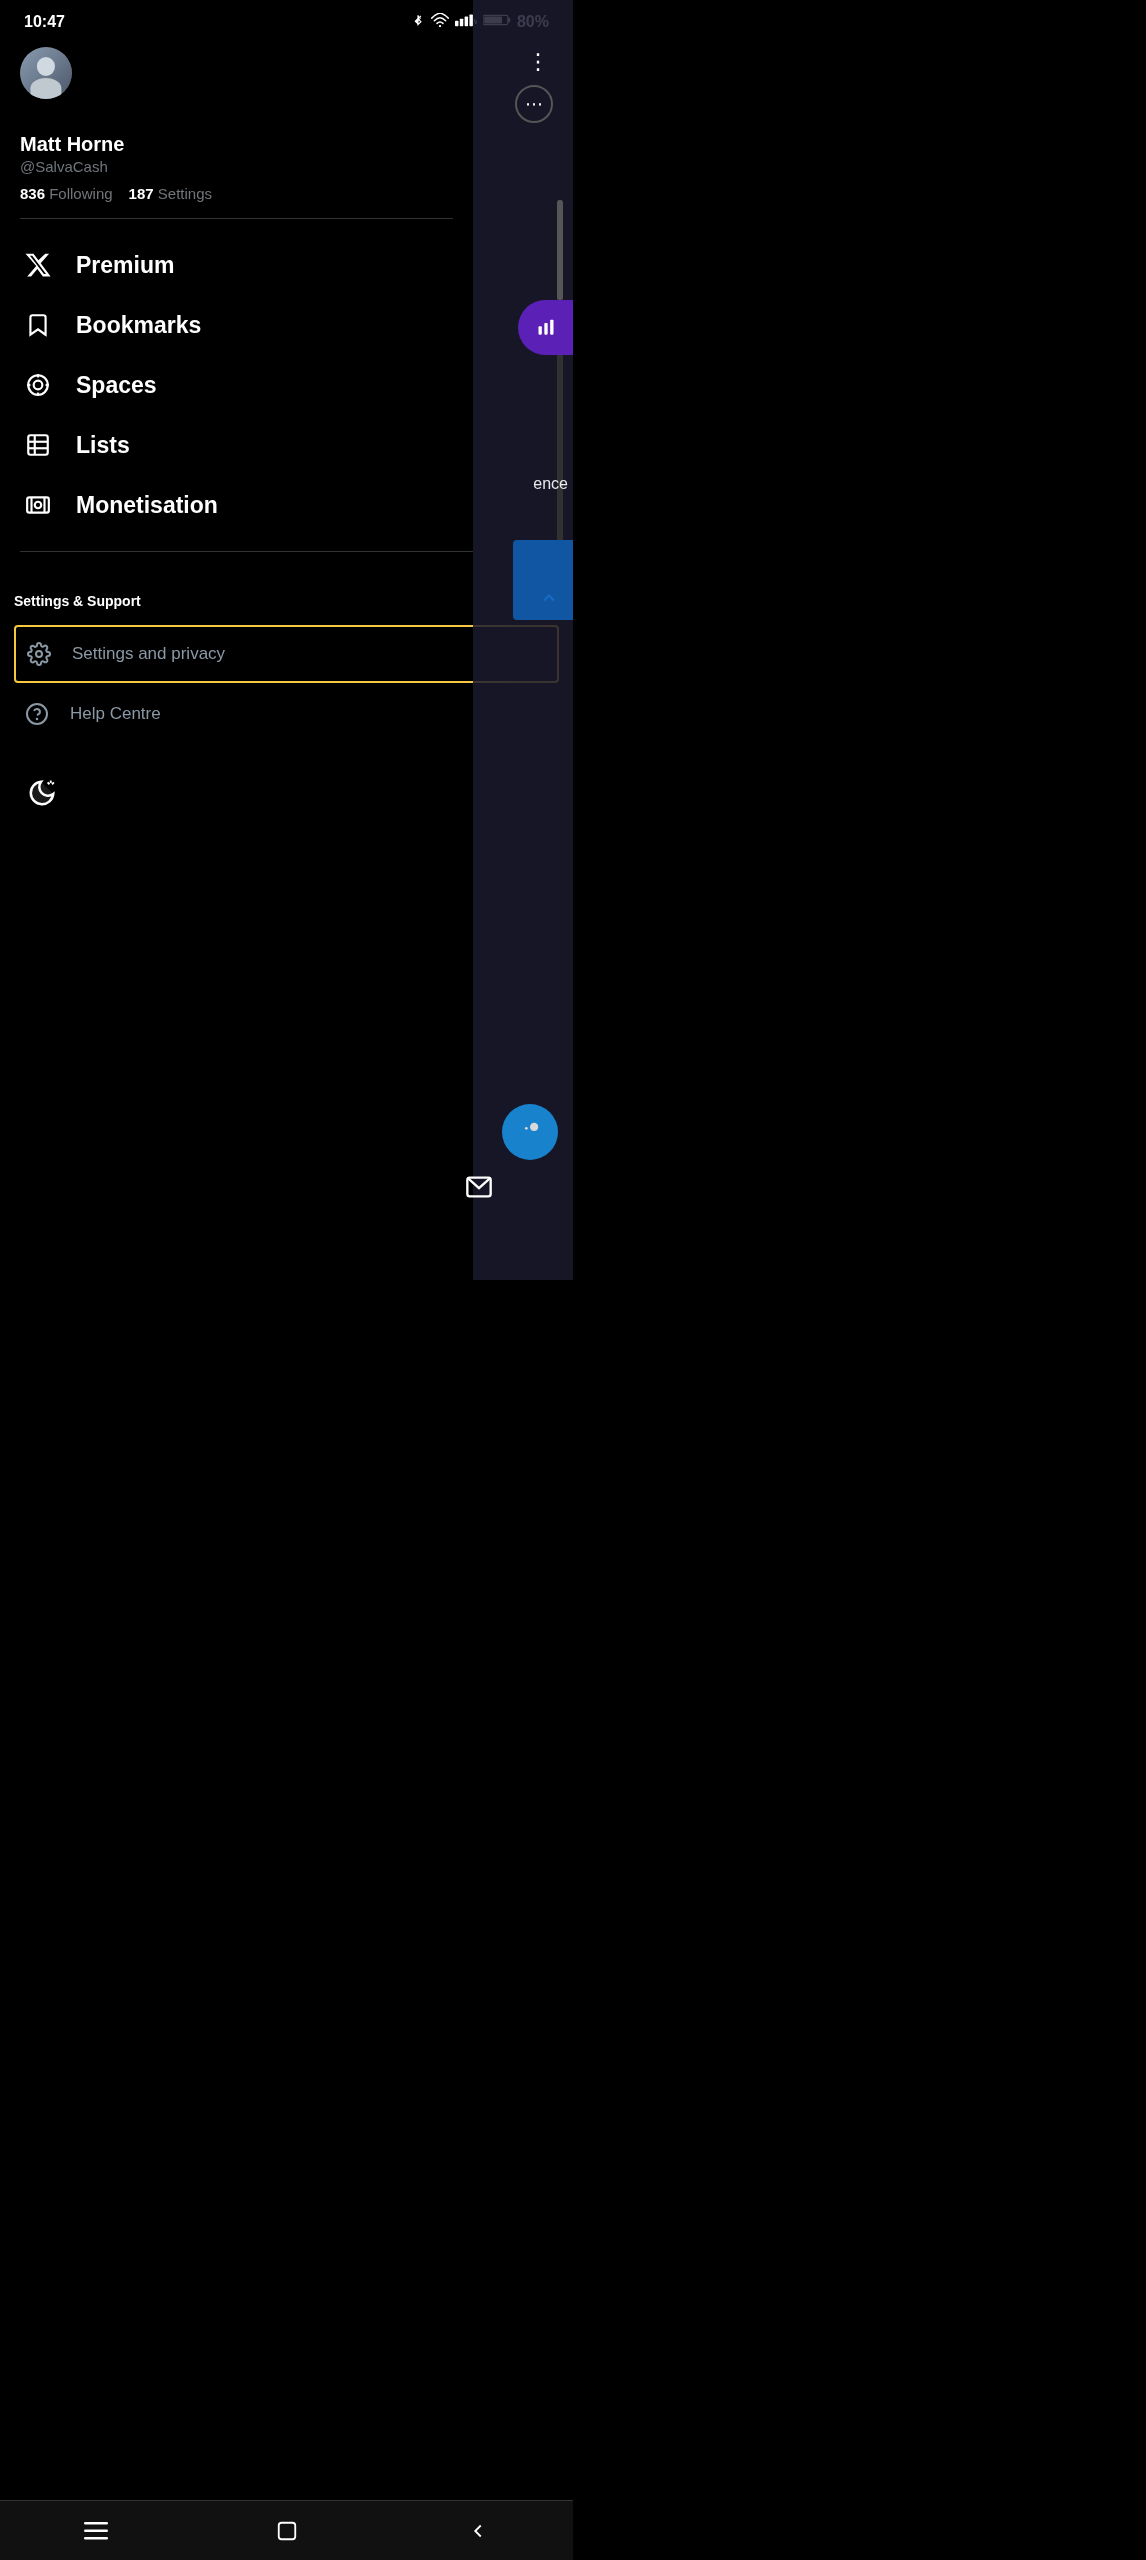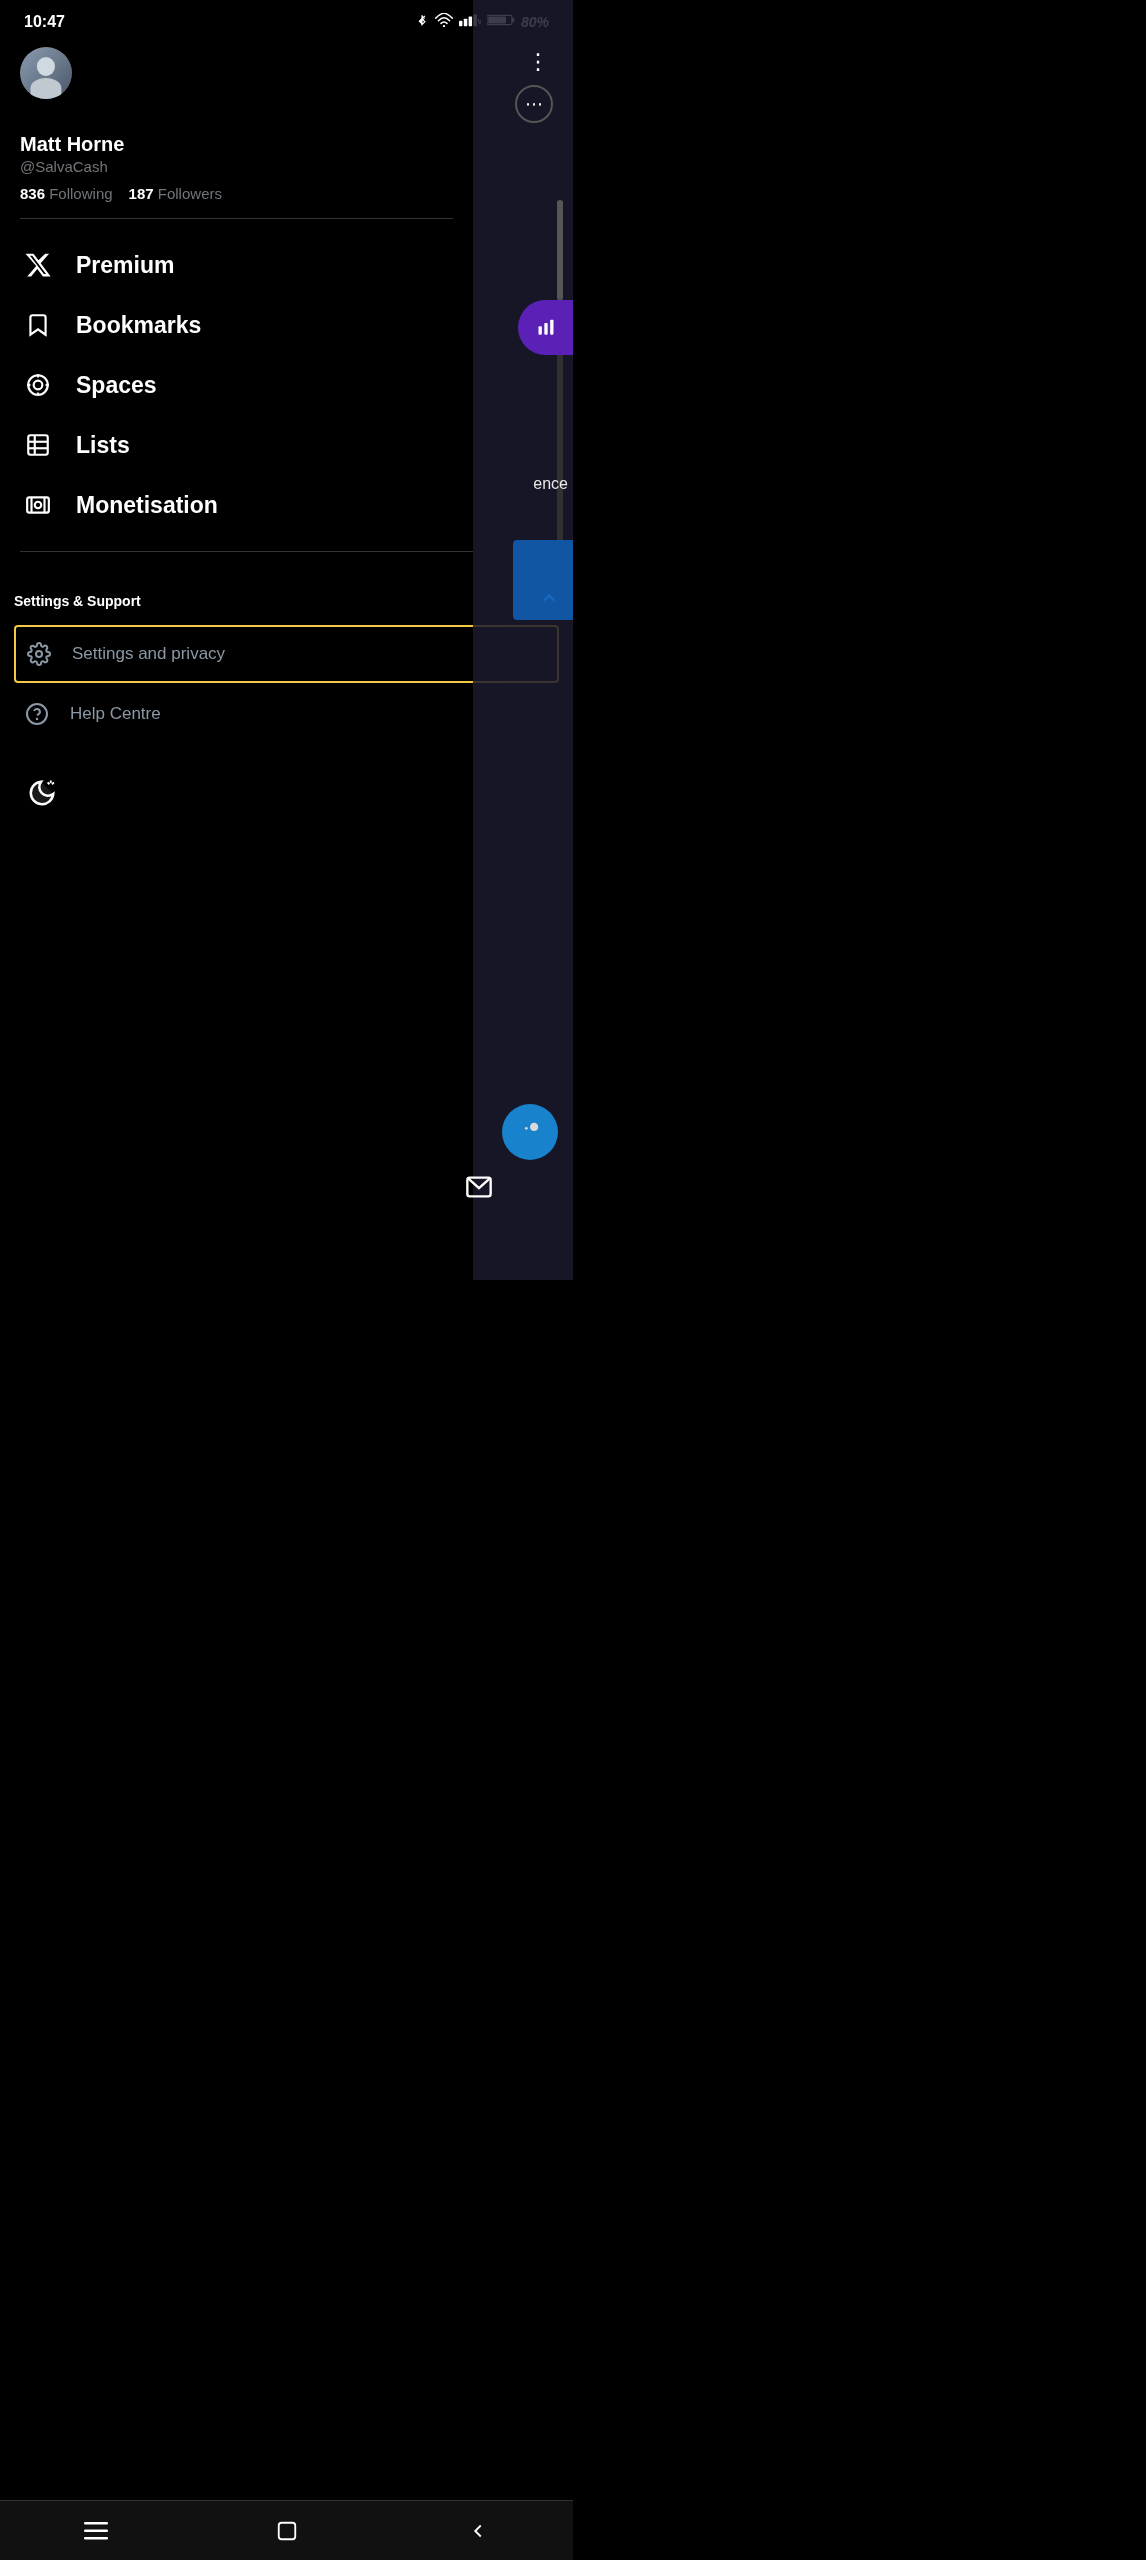--- a/index.html
+++ b/index.html
@@ -408,21 +408,21 @@
         <text x="27" y="15" font-size="10" fill="white" font-family="Arial">VΩ</text>
       </svg>
     </span>
     <span>
       <svg width="28" height="14" viewBox="0 0 36 16">
         <rect x="0" y="2" width="32" height="12" rx="2" stroke="white" stroke-width="1.5" fill="none"></rect>
         <rect x="32" y="5" width="3" height="6" rx="1" fill="white"></rect>
         <rect x="1.5" y="3.5" width="23" height="9" rx="1.5" fill="white"></rect>
       </svg>
     </span>
-    <span style="font-size:14px; font-weight:600;font-style:italic;">80%</span>
+    <span style="font-size:16px; font-weight:600;">80%</span>
   </div>
 </div>
 
 <div class="header">
   <div class="header-top">
     <div class="avatar">
       <div class="avatar-img"></div>
     </div>
     <div class="header-right">
       <div class="more-dots-btn">⋮</div>
@@ -433,21 +433,21 @@
   <div class="user-name">Matt Horne</div>
   <div class="user-handle">@SalvaCash</div>
 
   <div class="follow-stats">
     <span>
       <span class="follow-stat-number">836</span>
       <span class="follow-stat-label">Following</span>
     </span>
     <span>
       <span class="follow-stat-number">187</span>
-      <span class="follow-stat-label">Followers</span>
+      <span class="follow-stat-label">Settings</span>
     </span>
   </div>
 </div>
 
 <div class="purple-widget">
   <svg width="20" height="20" viewBox="0 0 24 24" fill="white">
     <rect x="3" y="10" width="4" height="10" rx="1"></rect>
     <rect x="10" y="6" width="4" height="14" rx="1"></rect>
     <rect x="17" y="2" width="4" height="18" rx="1"></rect>
   </svg>

